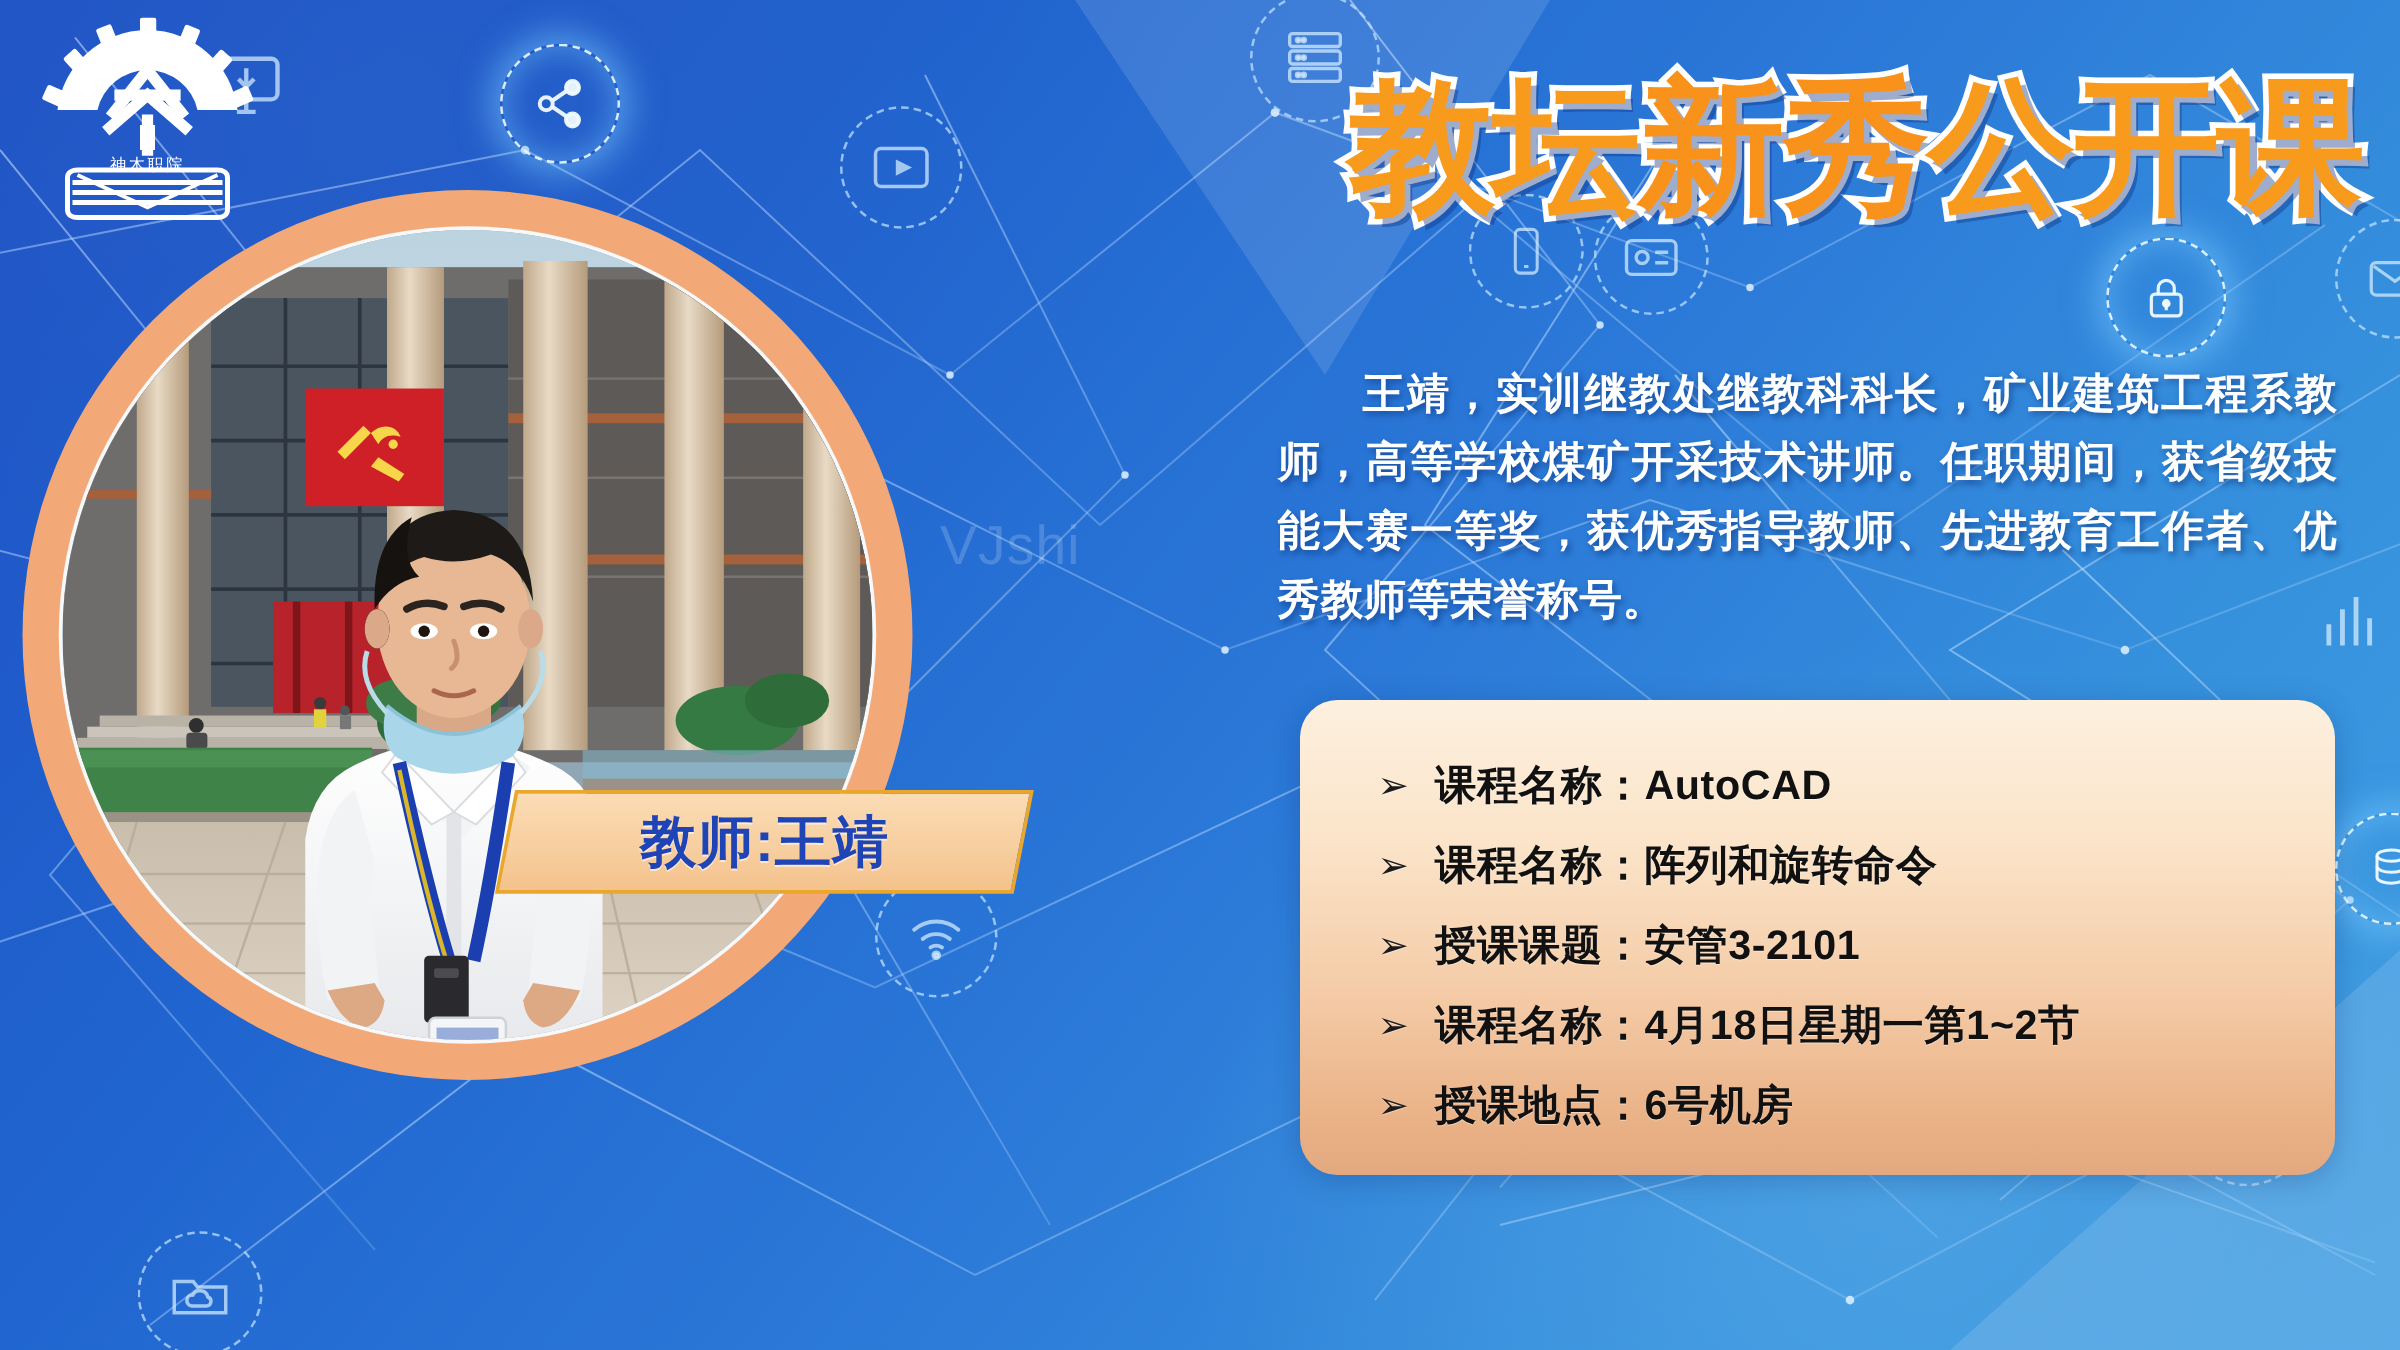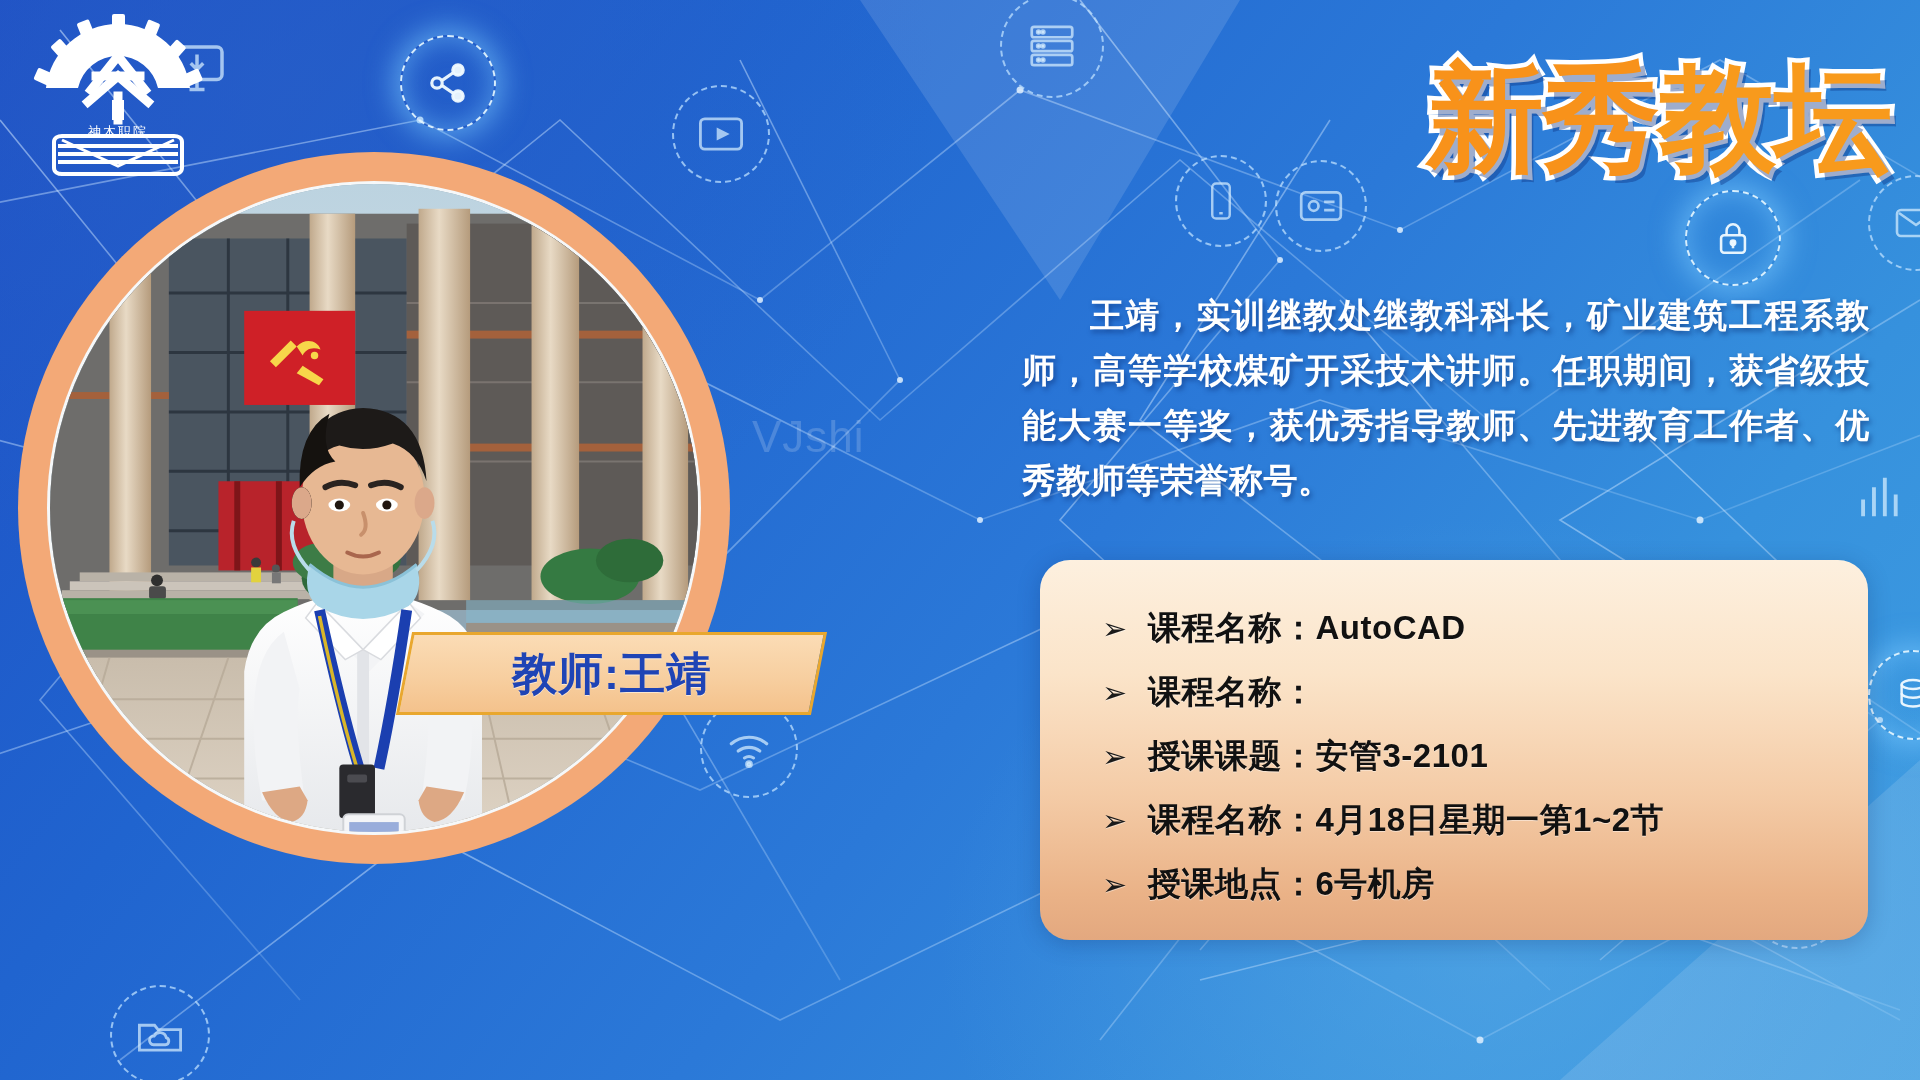--- a/index.html
+++ b/index.html
@@ -524,39 +524,41 @@
         </g>
       </svg>
     </div>
   </div>
 
   <div class="name-banner">
     <span>教师:王靖</span>
   </div>
 
   <div class="headline">
-    <span class="hl b">新秀</span>
-      <span class="hl">教坛</span>
+    <span class="hl">教坛</span>
+      <span class="hl b">新秀</span>
+      <span class="hl">公开课</span>
   </div>
 
   <div class="watermark">VJshi</div>
 
   <div class="bio">王靖，实训继教处继教科科长，矿业建筑工程系教师，高等学校煤矿开采技术讲师。任职期间，获省级技能大赛一等奖，获优秀指导教师、先进教育工作者、优秀教师等荣誉称号。</div>
 
   <div class="info-card">
 
     <div class="info-row">
       <span class="bullet">➢</span>
       <span class="label">课程名称：</span>
       <span class="value">AutoCAD</span>
     </div>
 
     <div class="info-row">
       <span class="bullet">➢</span>
       <span class="label">课程名称：</span>
+      <span class="value">阵列和旋转命令</span>
     </div>
 
     <div class="info-row">
       <span class="bullet">➢</span>
       <span class="label">授课课题：</span>
       <span class="value">安管3-2101</span>
     </div>
 
     <div class="info-row">
       <span class="bullet">➢</span>

